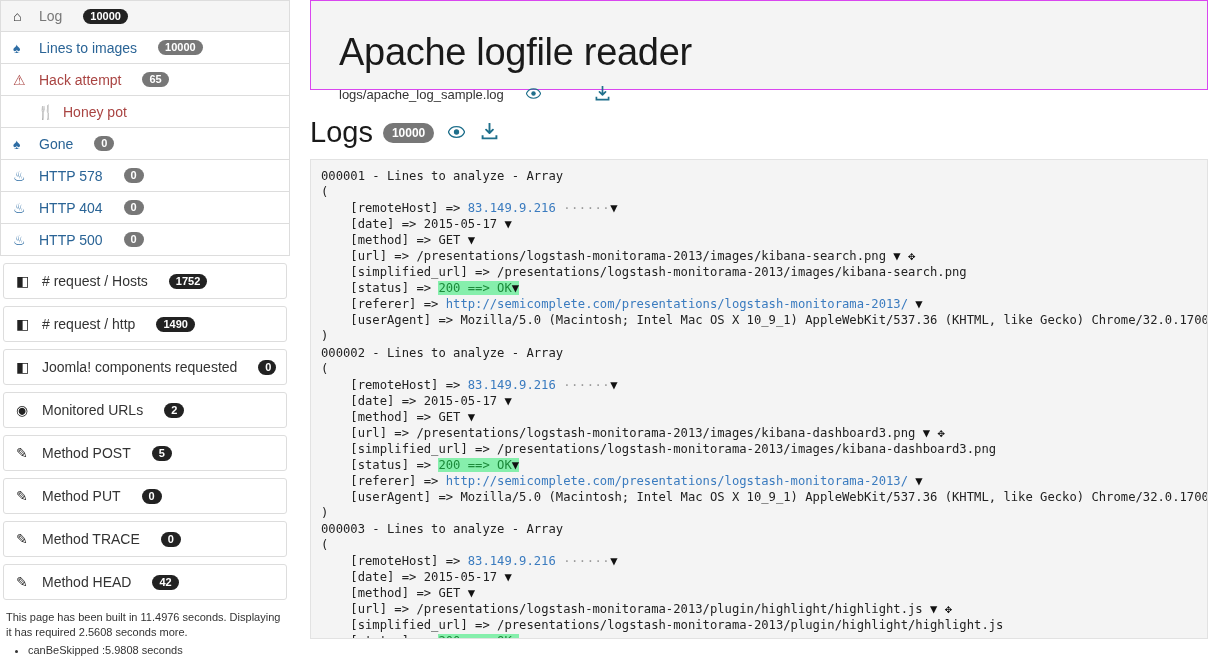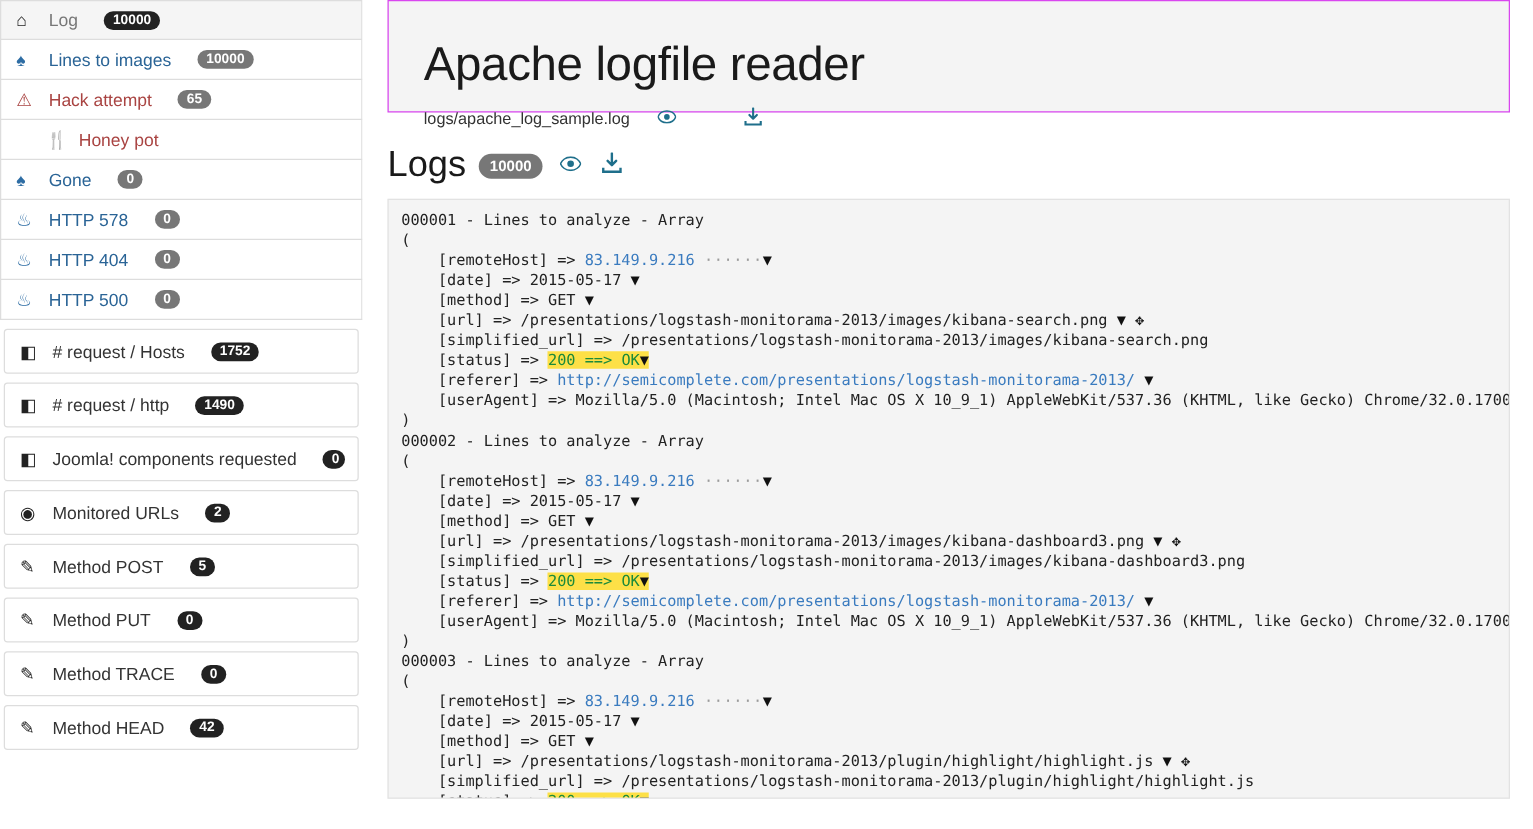--- a/index.html
+++ b/index.html
@@ -152,21 +152,21 @@
     line-height: 16.05px;
     color: #222222;
     white-space: pre;
   }
   .ip      { color: #3a7bbf; }
   .url     { color: #222222; }
   .link    { color: #3a7bbf; }
   .dots    { color: #9b9b9b; letter-spacing: 0.5px; }
   .filter  { color: #111111; }
   .move    { color: #111111; }
-  .hl      { background: #fde047; }
+  .hl      { background: #86efac; }
   .hl .code{ color: #1c8a3a; }
 </style>
 </head>
 <body>
 
 <div id="app">
 
   <aside id="sidebar">
     <ul class="nav-list" id="nav-list">
         <li class="nav-item active ">
@@ -244,20 +244,26 @@
           <span class="label">Method TRACE</span>
           <span class="badge dark">0</span>
         </li>
         <li class="nav-item card plain ">
           <span class="ico dark">✎</span>
           <span class="label">Method HEAD</span>
           <span class="badge dark">42</span>
         </li>
       </ul>
 
+    <div id="sidebar-footer">
+      <div>This page has been built in 11.4976 seconds. Displaying it has required 2.5608 seconds more.</div>
+      <ul>
+        <li>canBeSkipped :5.9808 seconds</li>
+      </ul>
+    </div>
   </aside>
 
   <main id="main">
 
     <section class="jumbotron">
       <h1>Apache logfile reader</h1>
       <div class="subline">
         <span>logs/apache_log_sample.log</span>
         <span class="icon-btn icon-eye">
           <svg width="15" height="11" viewBox="0 0 16 11" aria-hidden="true">

